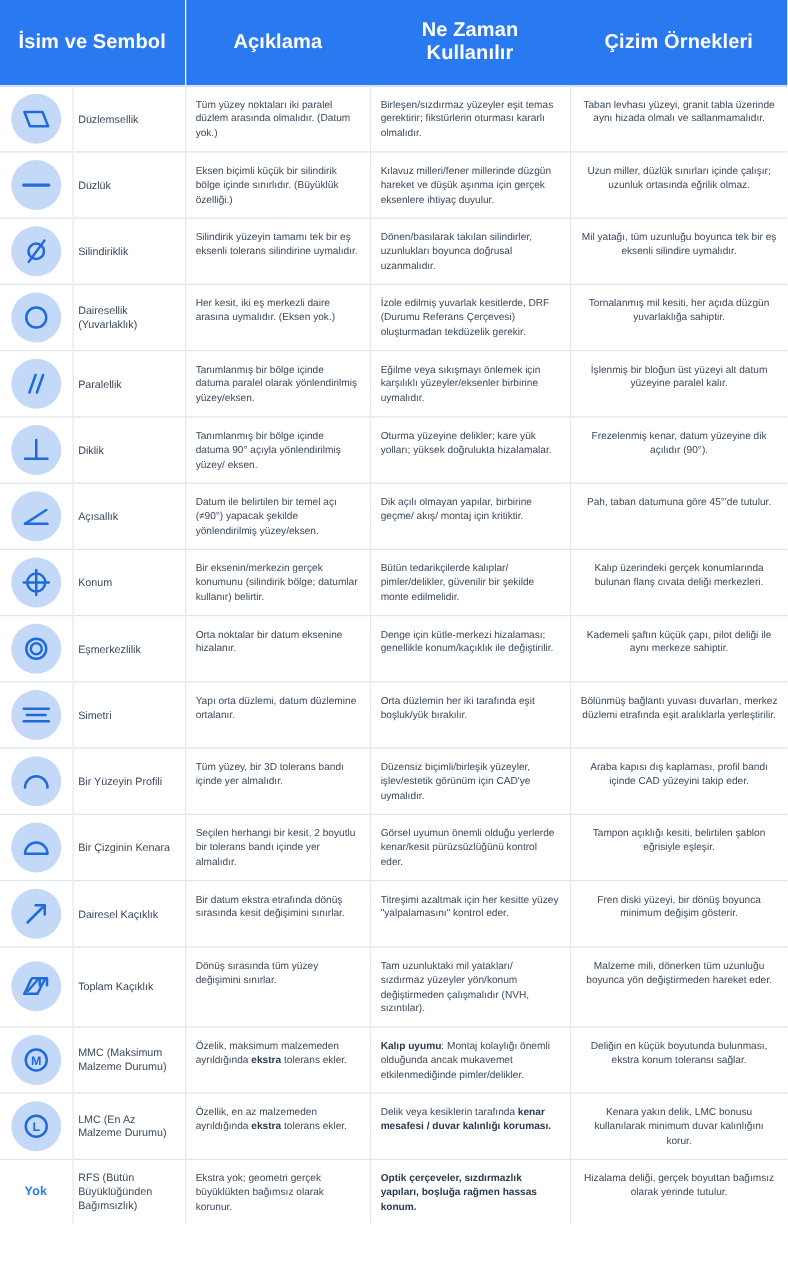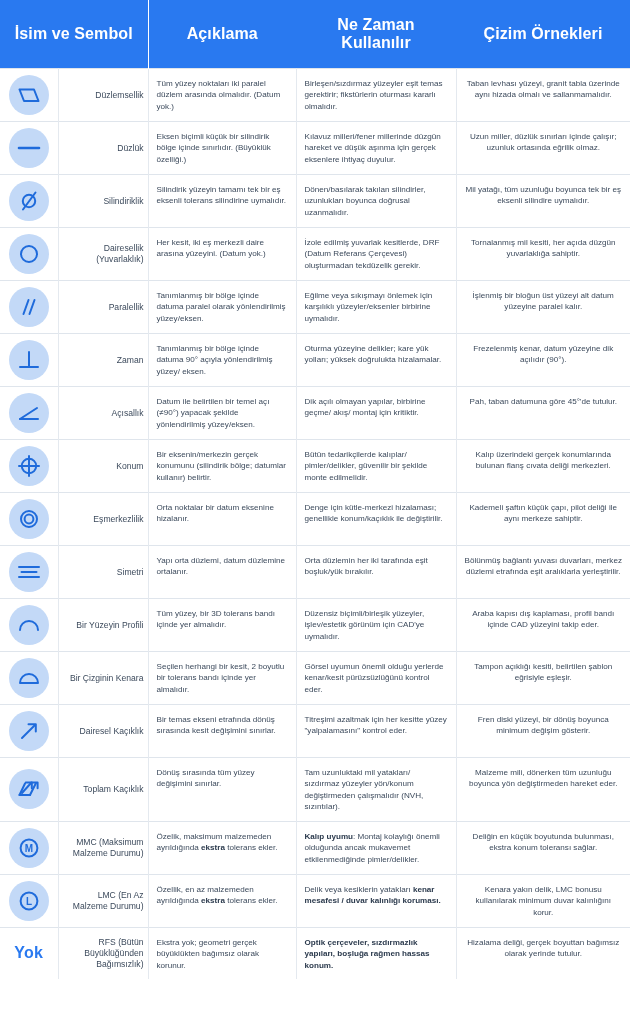--- a/index.html
+++ b/index.html
@@ -43,21 +43,21 @@
     color: #3c4a5c;
   }
   tbody tr td:last-child { border-right: none; text-align: center; }
 
   td.sym-cell {
     text-align: center;
     padding: 6px 2px;
     border-right: 1px solid #e4e9ef;
   }
   td.name-cell {
-    text-align: right;
+    text-align: left;
     font-size: 8.6px;
     color: #3c4a5c;
     padding: 6px 4px;
     line-height: 1.28;
   }
   td.desc-cell, td.when-cell, td.ex-cell {
     vertical-align: top;
     padding-top: 9px;
   }
 
@@ -67,21 +67,21 @@
     justify-content: center;
     width: 40px;
     height: 40px;
     border-radius: 50%;
     background: #c3d9f7;
   }
   .sym-badge svg { display: block; }
   .sym-none {
     color: #2979f0;
     font-weight: bold;
-    font-size: 16px;
+    font-size: 10px;
     letter-spacing: .2px;
   }
   .b { font-weight: bold; color: #2b3a4d; }
 </style>
 </head>
 <body>
 
 <table id="gdt-table">
   <colgroup>
     <col class="c-sym">
@@ -133,22 +133,22 @@
         <td class="when-cell">Dönen/basılarak takılan silindirler, uzunlukları boyunca doğrusal uzanmalıdır.</td>
         <td class="ex-cell">Mil yatağı, tüm uzunluğu boyunca tek bir eş eksenli silindire uymalıdır.</td>
       </tr>
       <tr>
         <td class="sym-cell"><span class="sym-badge">
             <svg width="28" height="28" viewBox="0 0 28 28" fill="none" stroke="#1f6bdb" stroke-width="2" stroke-linecap="round" stroke-linejoin="round">
               <circle cx="14" cy="14" r="8"></circle>
             </svg>
           </span></td>
         <td class="name-cell">Dairesellik (Yuvarlaklık)</td>
-        <td class="desc-cell">Her kesit, iki eş merkezli daire arasına yüzeyini. (Datum yok.)</td>
-        <td class="when-cell">İzole edilmiş yuvarlak kesitlerde, DRF (Datum Referans Çerçevesi) oluşturmadan tekdüzelik gerekir.</td>
+        <td class="desc-cell">Her kesit, iki eş merkezli daire arasına uymalıdır. (Eksen yok.)</td>
+        <td class="when-cell">İzole edilmiş yuvarlak kesitlerde, DRF (Durumu Referans Çerçevesi) oluşturmadan tekdüzelik gerekir.</td>
         <td class="ex-cell">Tornalanmış mil kesiti, her açıda düzgün yuvarlaklığa sahiptir.</td>
       </tr>
       <tr>
         <td class="sym-cell"><span class="sym-badge">
             <svg width="28" height="28" viewBox="0 0 28 28" fill="none" stroke="#1f6bdb" stroke-width="2" stroke-linecap="round" stroke-linejoin="round">
               <line x1="8.5" y1="21" x2="13.5" y2="7"></line>
               <line x1="14.5" y1="21" x2="19.5" y2="7"></line>
             </svg>
           </span></td>
         <td class="name-cell">Paralellik</td>
@@ -156,21 +156,21 @@
         <td class="when-cell">Eğilme veya sıkışmayı önlemek için karşılıklı yüzeyler/eksenler birbirine uymalıdır.</td>
         <td class="ex-cell">İşlenmiş bir bloğun üst yüzeyi alt datum yüzeyine paralel kalır.</td>
       </tr>
       <tr>
         <td class="sym-cell"><span class="sym-badge">
             <svg width="28" height="28" viewBox="0 0 28 28" fill="none" stroke="#1f6bdb" stroke-width="2" stroke-linecap="round" stroke-linejoin="round">
               <line x1="14" y1="6" x2="14" y2="21"></line>
               <line x1="5" y1="21" x2="23" y2="21"></line>
             </svg>
           </span></td>
-        <td class="name-cell">Zaman</td>
+        <td class="name-cell">Diklik</td>
         <td class="desc-cell">Tanımlanmış bir bölge içinde datuma 90° açıyla yönlendirilmiş yüzey/ eksen.</td>
         <td class="when-cell">Oturma yüzeyine delikler; kare yük yolları; yüksek doğrulukta hizalamalar.</td>
         <td class="ex-cell">Frezelenmiş kenar, datum yüzeyine dik açılıdır (90°).</td>
       </tr>
       <tr>
         <td class="sym-cell"><span class="sym-badge">
             <svg width="28" height="28" viewBox="0 0 28 28" fill="none" stroke="#1f6bdb" stroke-width="2" stroke-linecap="round" stroke-linejoin="round">
               <line x1="22" y1="9" x2="5" y2="20"></line>
               <line x1="5" y1="20" x2="23" y2="20"></line>
             </svg>
@@ -241,21 +241,21 @@
         <td class="ex-cell">Tampon açıklığı kesiti, belirtilen şablon eğrisiyle eşleşir.</td>
       </tr>
       <tr>
         <td class="sym-cell"><span class="sym-badge">
             <svg width="28" height="28" viewBox="0 0 28 28" fill="none" stroke="#1f6bdb" stroke-width="2" stroke-linecap="round" stroke-linejoin="round">
               <line x1="7" y1="21" x2="20" y2="8"></line>
               <path d="M13.5 7.2 L20.8 7.2 L20.8 14.5"></path>
             </svg>
           </span></td>
         <td class="name-cell">Dairesel Kaçıklık</td>
-        <td class="desc-cell">Bir temas ekseni etrafında dönüş sırasında kesit değişimini sınırlar.</td>
+        <td class="desc-cell">Bir datum ekstra etrafında dönüş sırasında kesit değişimini sınırlar.</td>
         <td class="when-cell">Titreşimi azaltmak için her kesitte yüzey "yalpalamasını" kontrol eder.</td>
         <td class="ex-cell">Fren diski yüzeyi, bir dönüş boyunca minimum değişim gösterir.</td>
       </tr>
       <tr>
         <td class="sym-cell"><span class="sym-badge">
             <svg width="28" height="28" viewBox="0 0 28 28" fill="none" stroke="#1f6bdb" stroke-width="2" stroke-linecap="round" stroke-linejoin="round">
               <line x1="4.5" y1="20" x2="15" y2="20"></line>
               <line x1="4.5" y1="20" x2="10" y2="8.5"></line>
               <line x1="7" y1="18" x2="16" y2="8"></line>
               <path d="M10.8 7.6 L16.8 7.6 L16.8 13.2"></path>
@@ -282,21 +282,21 @@
       </tr>
       <tr>
         <td class="sym-cell"><span class="sym-badge">
             <svg width="28" height="28" viewBox="0 0 28 28" fill="none" stroke="#1f6bdb" stroke-width="2" stroke-linecap="round" stroke-linejoin="round">
               <circle cx="14" cy="14" r="8.4"></circle>
               <text x="14" y="18" font-size="10" font-family="Liberation Sans, sans-serif" font-weight="bold" fill="#1f6bdb" stroke="none" text-anchor="middle">L</text>
             </svg>
           </span></td>
         <td class="name-cell">LMC (En Az Malzeme Durumu)</td>
         <td class="desc-cell"><span>Özellik, en az malzemeden ayrıldığında </span><span class="b">ekstra</span><span> tolerans ekler.</span></td>
-        <td class="when-cell"><span>Delik veya kesiklerin yatakları </span><span class="b">kenar mesafesi / duvar kalınlığı koruması.</span></td>
+        <td class="when-cell"><span>Delik veya kesiklerin tarafında </span><span class="b">kenar mesafesi / duvar kalınlığı koruması.</span></td>
         <td class="ex-cell">Kenara yakın delik, LMC bonusu kullanılarak minimum duvar kalınlığını korur.</td>
       </tr>
       <tr>
         <td class="sym-cell"><span class="sym-none">Yok</span></td>
         <td class="name-cell">RFS (Bütün Büyüklüğünden Bağımsızlık)</td>
         <td class="desc-cell">Ekstra yok; geometri gerçek büyüklükten bağımsız olarak korunur.</td>
         <td class="when-cell"><span class="b">Optik çerçeveler, sızdırmazlık yapıları, boşluğa rağmen hassas konum.</span></td>
         <td class="ex-cell">Hizalama deliği, gerçek boyuttan bağımsız olarak yerinde tutulur.</td>
       </tr>
     </tbody>

